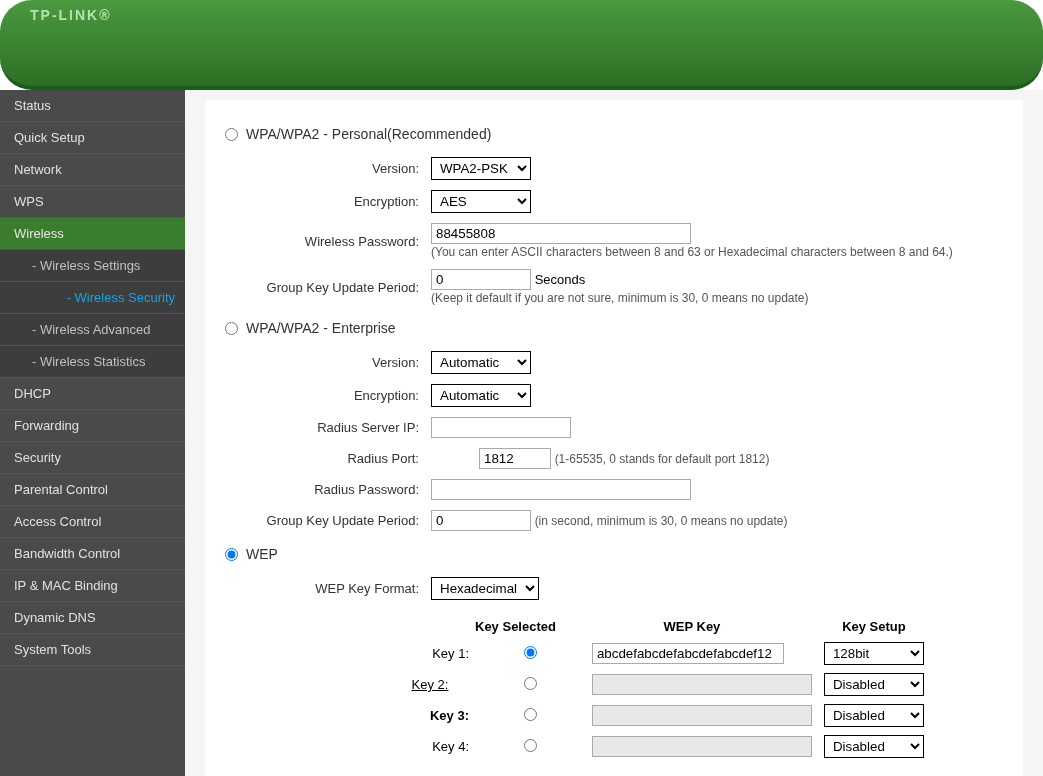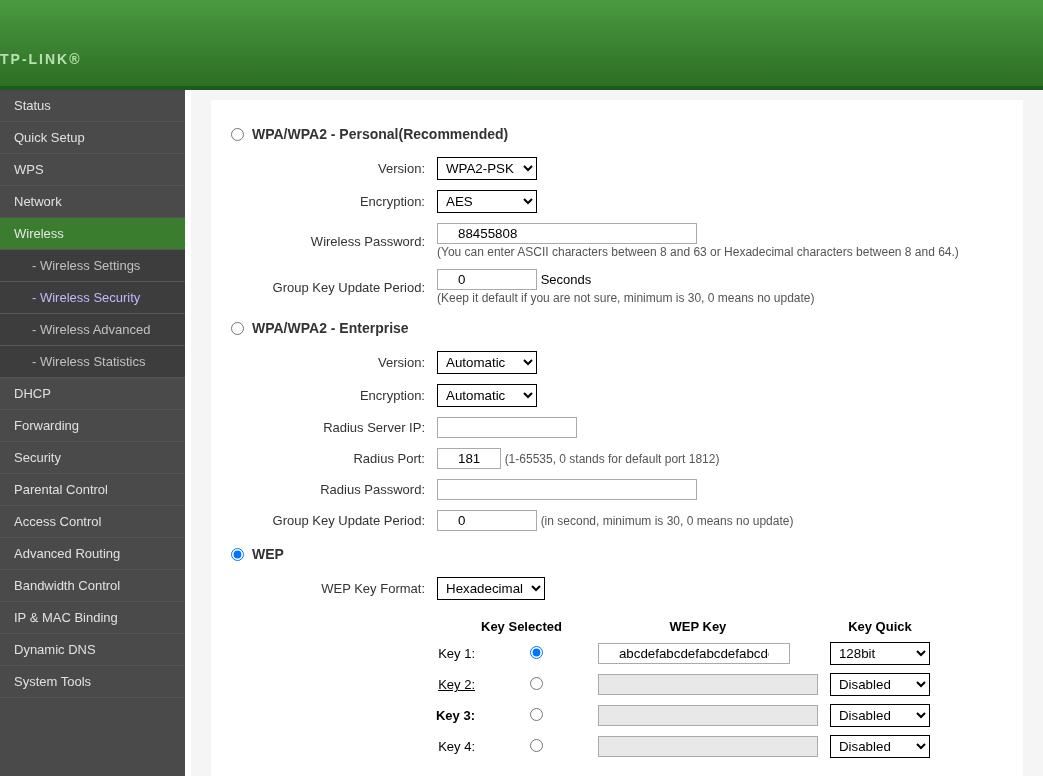--- a/index.html
+++ b/index.html
@@ -3,108 +3,109 @@
   <meta charset="utf-8">
   <style>
     * { margin: 0; padding: 0; box-sizing: border-box; }
     body { font-family: Arial, sans-serif; font-size: 13px; background: #fff; width: 1043px; height: 776px; overflow: hidden; display: flex; flex-direction: column; }
 
     
     #header {
       background: linear-gradient(to bottom, #4a9a3f, #2d6e25);
       height: 90px;
       display: flex;
-      align-items: flex-end;
+      align-items: flex-start;
+      padding-left: 30px;
       border-bottom: 4px solid #1a5c1a;
+      border-radius: 32px;
     }
     #logo {
       color: white;
       font-size: 36px;
       font-weight: bold;
       letter-spacing: 2px;
     }
     #logo span { color: #b8e0b0; font-size: 14px; vertical-align: super; }
 
     
-    #main { display: flex; flex: 1; overflow: hidden; gap: 6px; }
+    #main { display: flex; flex: 1; overflow: hidden; }
 
     
     #sidebar {
       width: 185px;
       background: #4a4a4a;
       flex-shrink: 0;
       overflow-y: auto;
     }
     .sidebar-item {
       display: block;
       padding: 8px 10px 8px 14px;
       color: #e0e0e0;
       cursor: pointer;
       border-bottom: 1px solid #555;
       font-size: 13px;
       text-decoration: none;
     }
     .sidebar-item.active { background: #3a7d2e; color: #e5e5e5; }
     .sidebar-item.sub { padding-left: 32px; color: #c0c0c0; background: #3d3d3d; }
-    .sidebar-item.sub.active-sub { color: #c4b5fd; }
+    .sidebar-item.sub.active-sub { color: #0ea5e9; text-align: right; }
 
     
     #content {
       flex: 1;
       background: #f5f5f5;
       overflow-y: auto;
       padding: 10px 20px 20px 20px;
     }
 
     .section-radio-row {
       display: flex;
       align-items: center;
       margin-bottom: 10px;
       margin-top: 10px;
     }
     .section-radio-row input[type=radio] { margin-right: 8px; }
-    .section-title { font-size: 14px; font-weight: bold; color: #333; }
+    .section-title { font-size: 14px; font-weight: normal; color: #333; }
 
     .form-table { width: 100%; border-collapse: collapse; margin-bottom: 10px; }
     .form-table td { padding: 5px 6px; vertical-align: middle; }
     .label-td { text-align: right; width: 200px; color: #333; padding-right: 10px; white-space: nowrap; }
     .hint-text { color: #555; font-size: 12px; }
 
     select { padding: 2px 4px; border: 1px solid #000000; background: white; min-width: 100px; }
-    input[type=text] { padding: 2px 20px; border: 1px solid #aaa; }
+    input[type=text] { padding: 2px 4px; border: 1px solid #aaa; }
 
     .content-bg { background: white; padding: 16px 20px; min-height: calc(100% - 20px); }
   </style>
 </head>
 <body>
 
 <div id="header">
   <div id="logo">
     <span>TP-LINK</span><span>®</span>
   </div>
 </div>
 
 <div id="main">
 
   <div id="sidebar">
       <a href="#" class="sidebar-item item">Status</a>
       <a href="#" class="sidebar-item item">Quick Setup</a>
+      <a href="#" class="sidebar-item item">Network</a>
       <a href="#" class="sidebar-item item">WPS</a>
-      <a href="#" class="sidebar-item item">Network</a>
       <a href="#" class="sidebar-item item active">Wireless</a>
       <a href="#" class="sidebar-item sub">- Wireless Settings</a>
       <a href="#" class="sidebar-item sub active-sub">- Wireless Security</a>
       <a href="#" class="sidebar-item sub">- Wireless Advanced</a>
       <a href="#" class="sidebar-item sub">- Wireless Statistics</a>
       <a href="#" class="sidebar-item item">DHCP</a>
       <a href="#" class="sidebar-item item">Forwarding</a>
       <a href="#" class="sidebar-item item">Security</a>
       <a href="#" class="sidebar-item item">Parental Control</a>
       <a href="#" class="sidebar-item item">Access Control</a>
-      <a href="#" class="sidebar-item item">Advanced Routing</a>
       <a href="#" class="sidebar-item item">Bandwidth Control</a>
       <a href="#" class="sidebar-item item">IP &amp; MAC Binding</a>
       <a href="#" class="sidebar-item item">Dynamic DNS</a>
       <a href="#" class="sidebar-item item">System Tools</a>
     </div>
 
   <div id="content">
     <div class="content-bg">
 
       <div class="section-radio-row">
@@ -181,21 +182,21 @@
         </tr>
         <tr>
           <td class="label-td">Radius Server IP:</td>
           <td>
             <input type="text" style="width: 140px;" value="">
           </td>
         </tr>
         <tr>
           <td class="label-td">Radius Port:</td>
           <td>
-            <input type="text" style="width: 64px;" value="1812">
+            <input type="text" style="width: 72px; margin-left: 48px;" value="1812">
             <span class="hint-text">(1-65535, 0 stands for default port 1812)</span>
           </td>
         </tr>
         <tr>
           <td class="label-td">Radius Password:</td>
           <td>
             <input type="text" style="width: 260px;" value="">
           </td>
         </tr>
         <tr>
@@ -226,41 +227,41 @@
         </tr>
       </tbody>
         </table>
 
       <table style="margin-left:160px; border-collapse:collapse;">
         <tbody>
             <tr>
           <td style="width:90px; padding:4px 6px;"></td>
           <td style="font-weight:bold; padding:4px 30px 4px 0; ">Key Selected</td>
           <td style="font-weight:bold; padding:4px 20px 4px 0; text-align:center;">WEP Key</td>
-          <td style="font-weight:bold; padding:4px 6px; text-align:center;">Key Quick</td>
+          <td style="font-weight:bold; padding:4px 6px; text-align:center;">Key Setup</td>
         </tr>
         <tr>
           <td style="text-align:right; padding:4px 6px;">Key 1:</td>
           <td style="padding:4px 6px; text-align:center;">
             <input type="radio" name="wep_key_sel" checked="" style="">
           </td>
           <td style="padding:4px 6px;">
             <input type="text" style="width: 192px;" value="abcdefabcdefabcdefabcdef12">
           </td>
           <td style="padding:4px 6px;">
             <select>
               <option>128bit</option>
               <option>Disabled</option>
               <option>64bit</option>
               <option>152bit</option>
             </select>
           </td>
         </tr>
         <tr>
-          <td style="text-align:right; padding:4px 6px;text-decoration:underline;">Key 2:</td>
+          <td style="text-align:center; padding:4px 6px;text-decoration:underline;">Key 2:</td>
           <td style="padding:4px 6px; text-align:center;">
             <input type="radio" name="wep_key_sel" style="">
           </td>
           <td style="padding:4px 6px;">
             <input type="text" style="width: 220px; background: rgb(232, 232, 232);" value="">
           </td>
           <td style="padding:4px 6px;">
             <select>
               <option>Disabled</option>
               <option>64bit</option>

